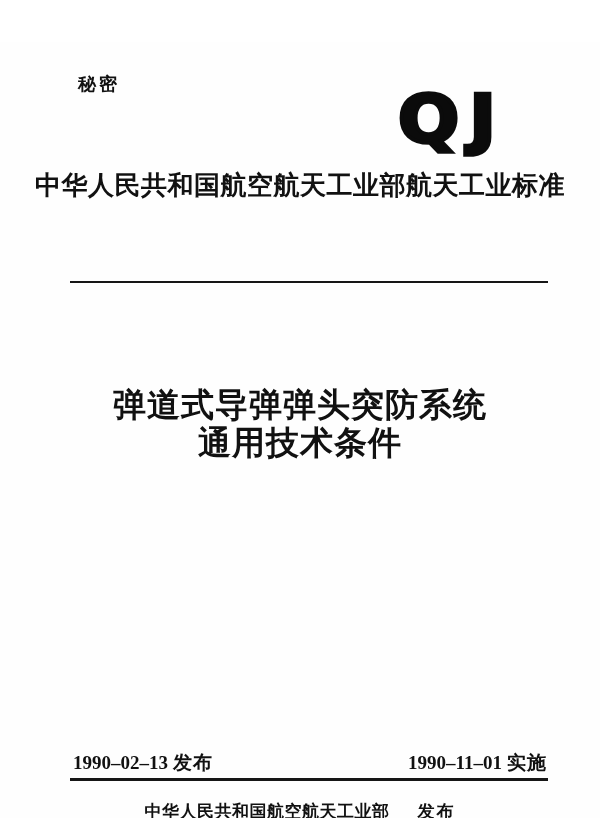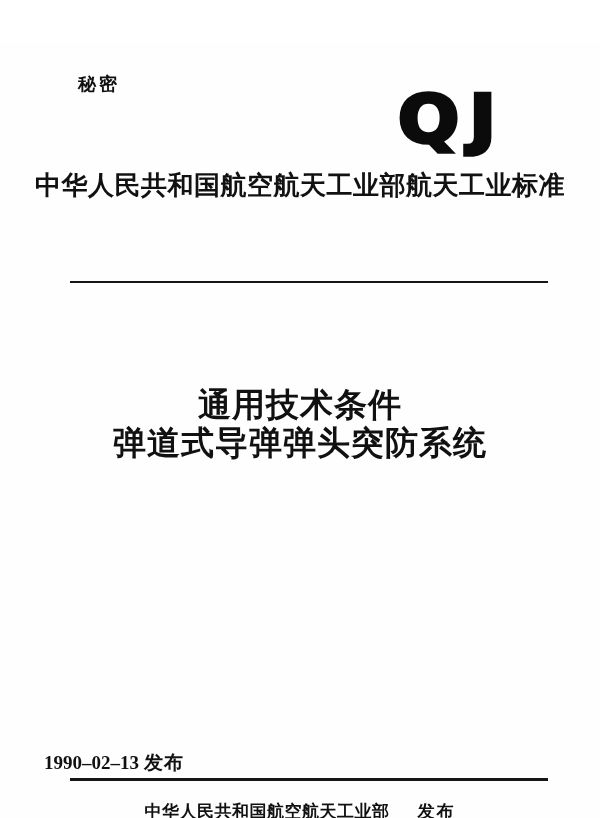--- a/index.html
+++ b/index.html
@@ -91,21 +91,21 @@
     font-weight: bold;
     letter-spacing: 1px;
   }
 
   .dates-row {
     position: absolute;
     top: 708px;
     left: 0;
     width: 100%;
     box-sizing: border-box;
-    padding-left: 44px;
+    padding-left: 73px;
     padding-right: 53px;
     display: flex;
     justify-content: space-between;
     font-family: "Liberation Serif", serif;
     font-size: 19px;
     font-weight: bold;
   }
   .date-item .cn {
     font-family: "Liberation Sans", sans-serif;
     font-weight: bold;
@@ -141,27 +141,30 @@
   <div class="classification">秘密</div>
 
   <div class="logo">QJ</div>
 
   <div class="org-title">中华人民共和国航空航天工业部航天工业标准</div>
 
 
   <div class="rule rule-top"></div>
 
   <div class="doc-title">
+    <div>弹道式导弹弹头突防系统</div>
     <div>通用技术条件</div>
-    <div>弹道式导弹弹头突防系统</div>
   </div>
 
   <div class="dates-row">
     <div class="date-item">
       <span>1990–02–13</span><span class="cn">发布</span>
+    </div>
+    <div class="date-item">
+      <span>1990–11–01</span><span class="cn">实施</span>
     </div>
   </div>
 
   <div class="rule rule-bottom"></div>
 
   <div class="publisher-row">
     <span class="publisher-name">中华人民共和国航空航天工业部</span>
     <span class="publisher-action">发布</span>
   </div>
 

